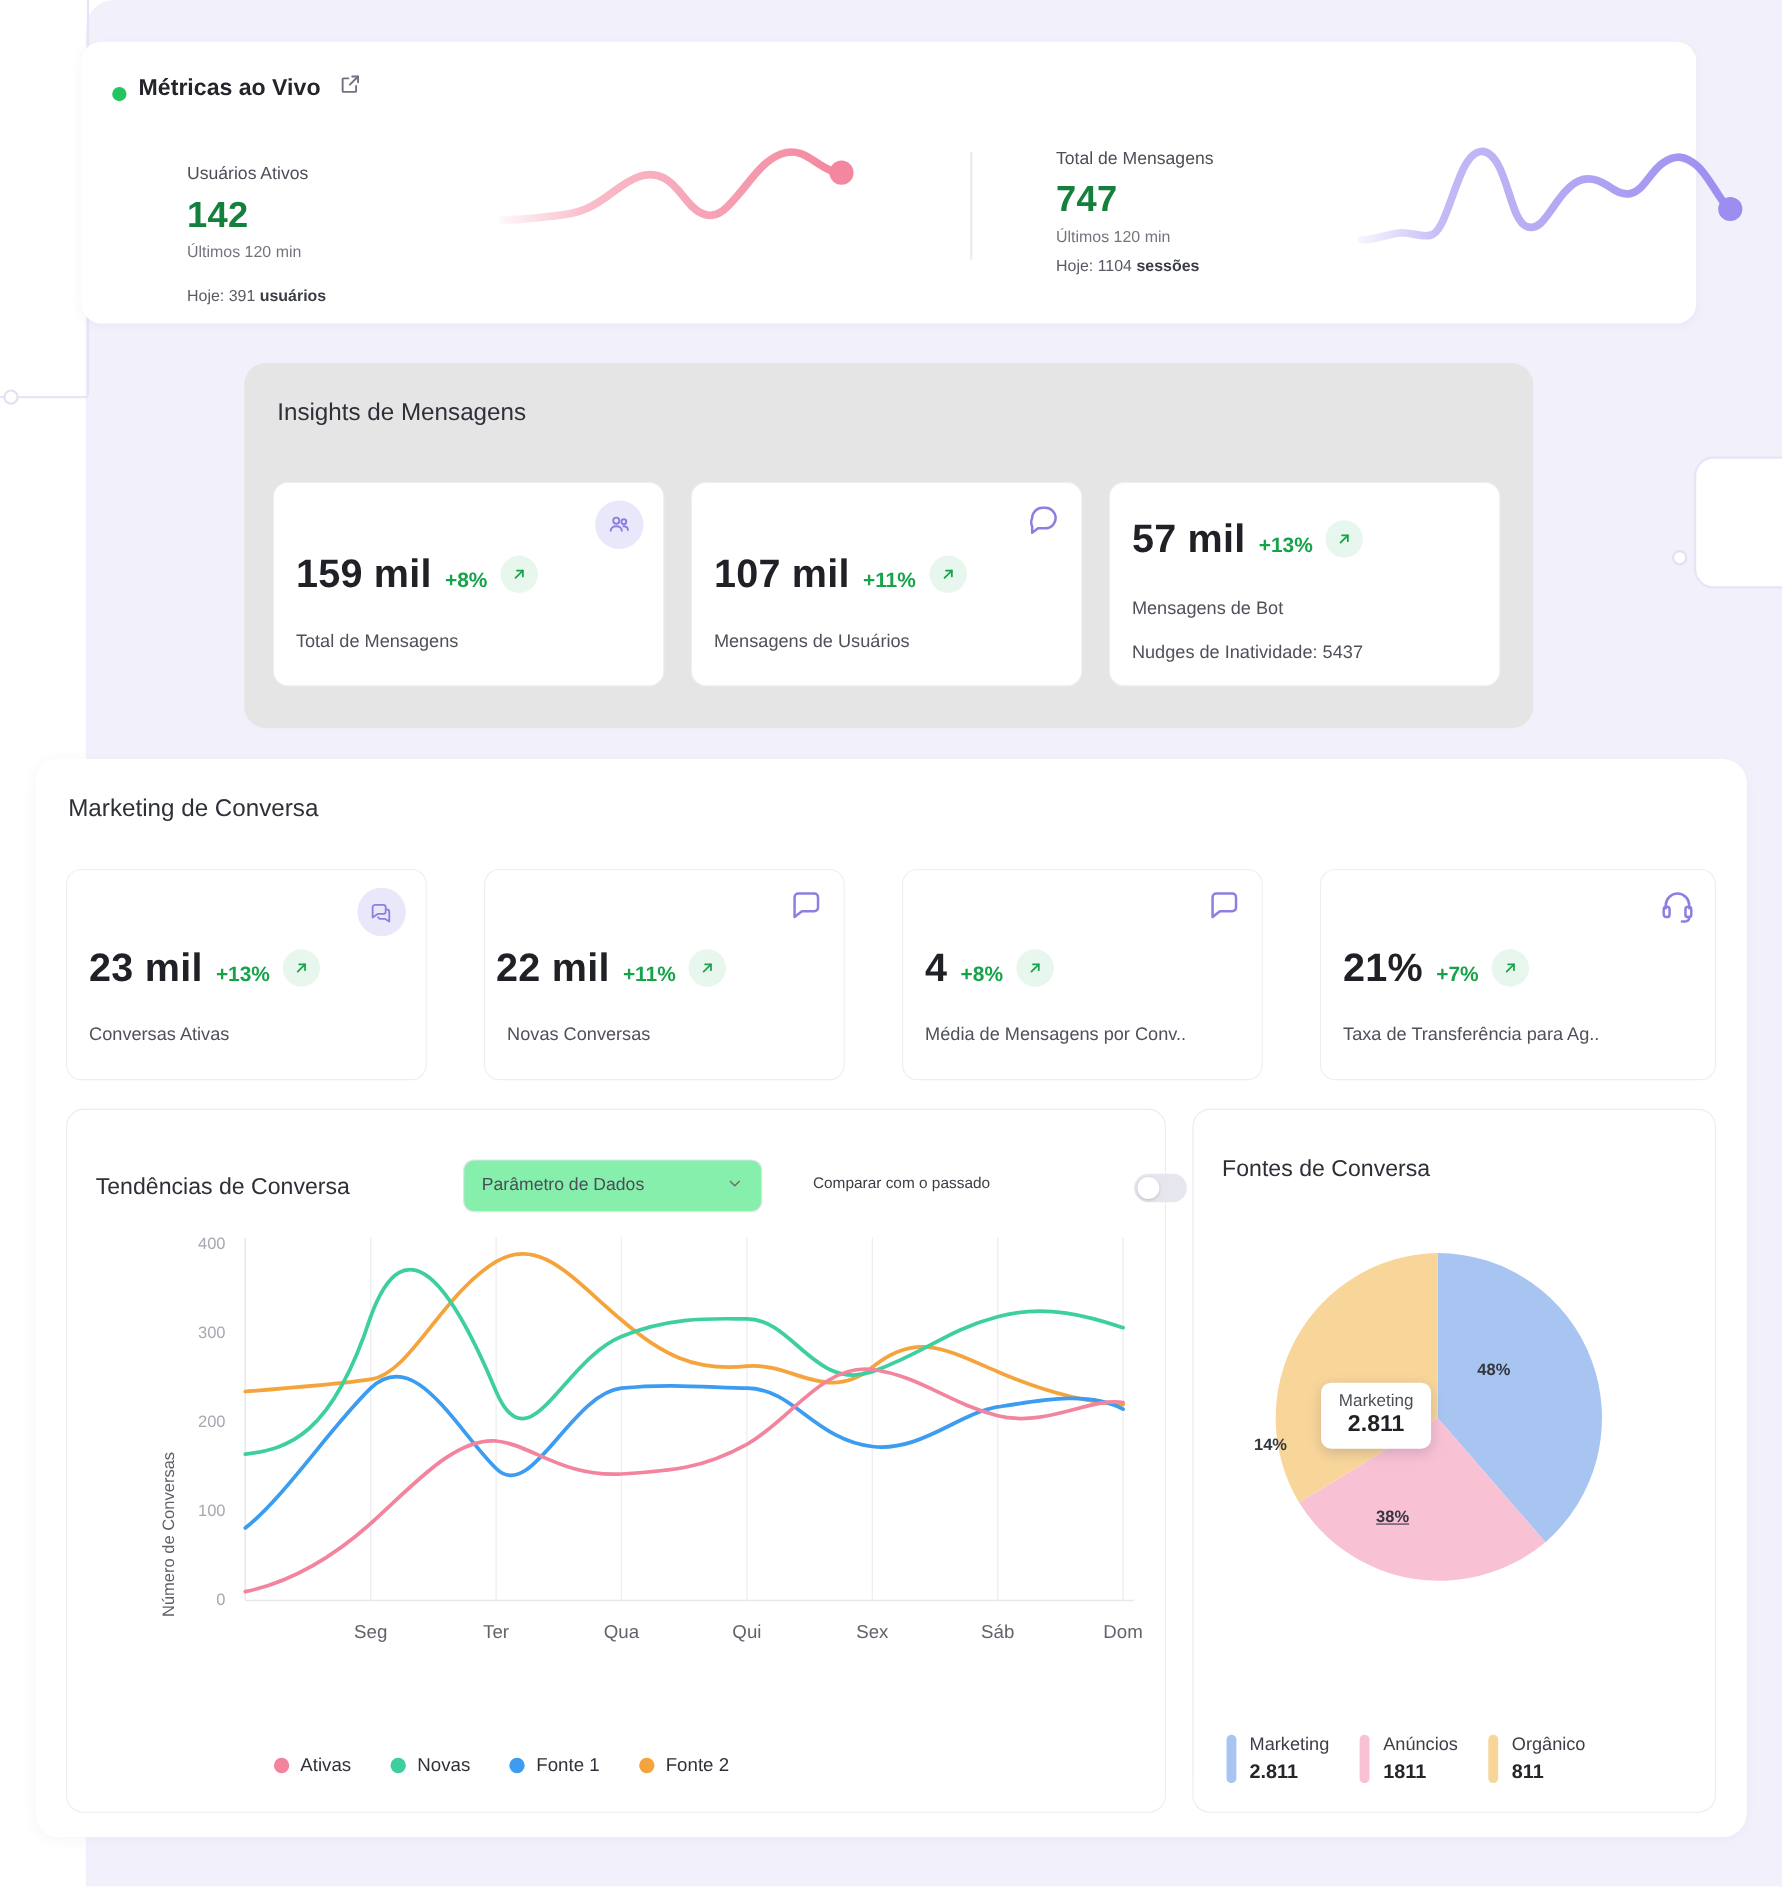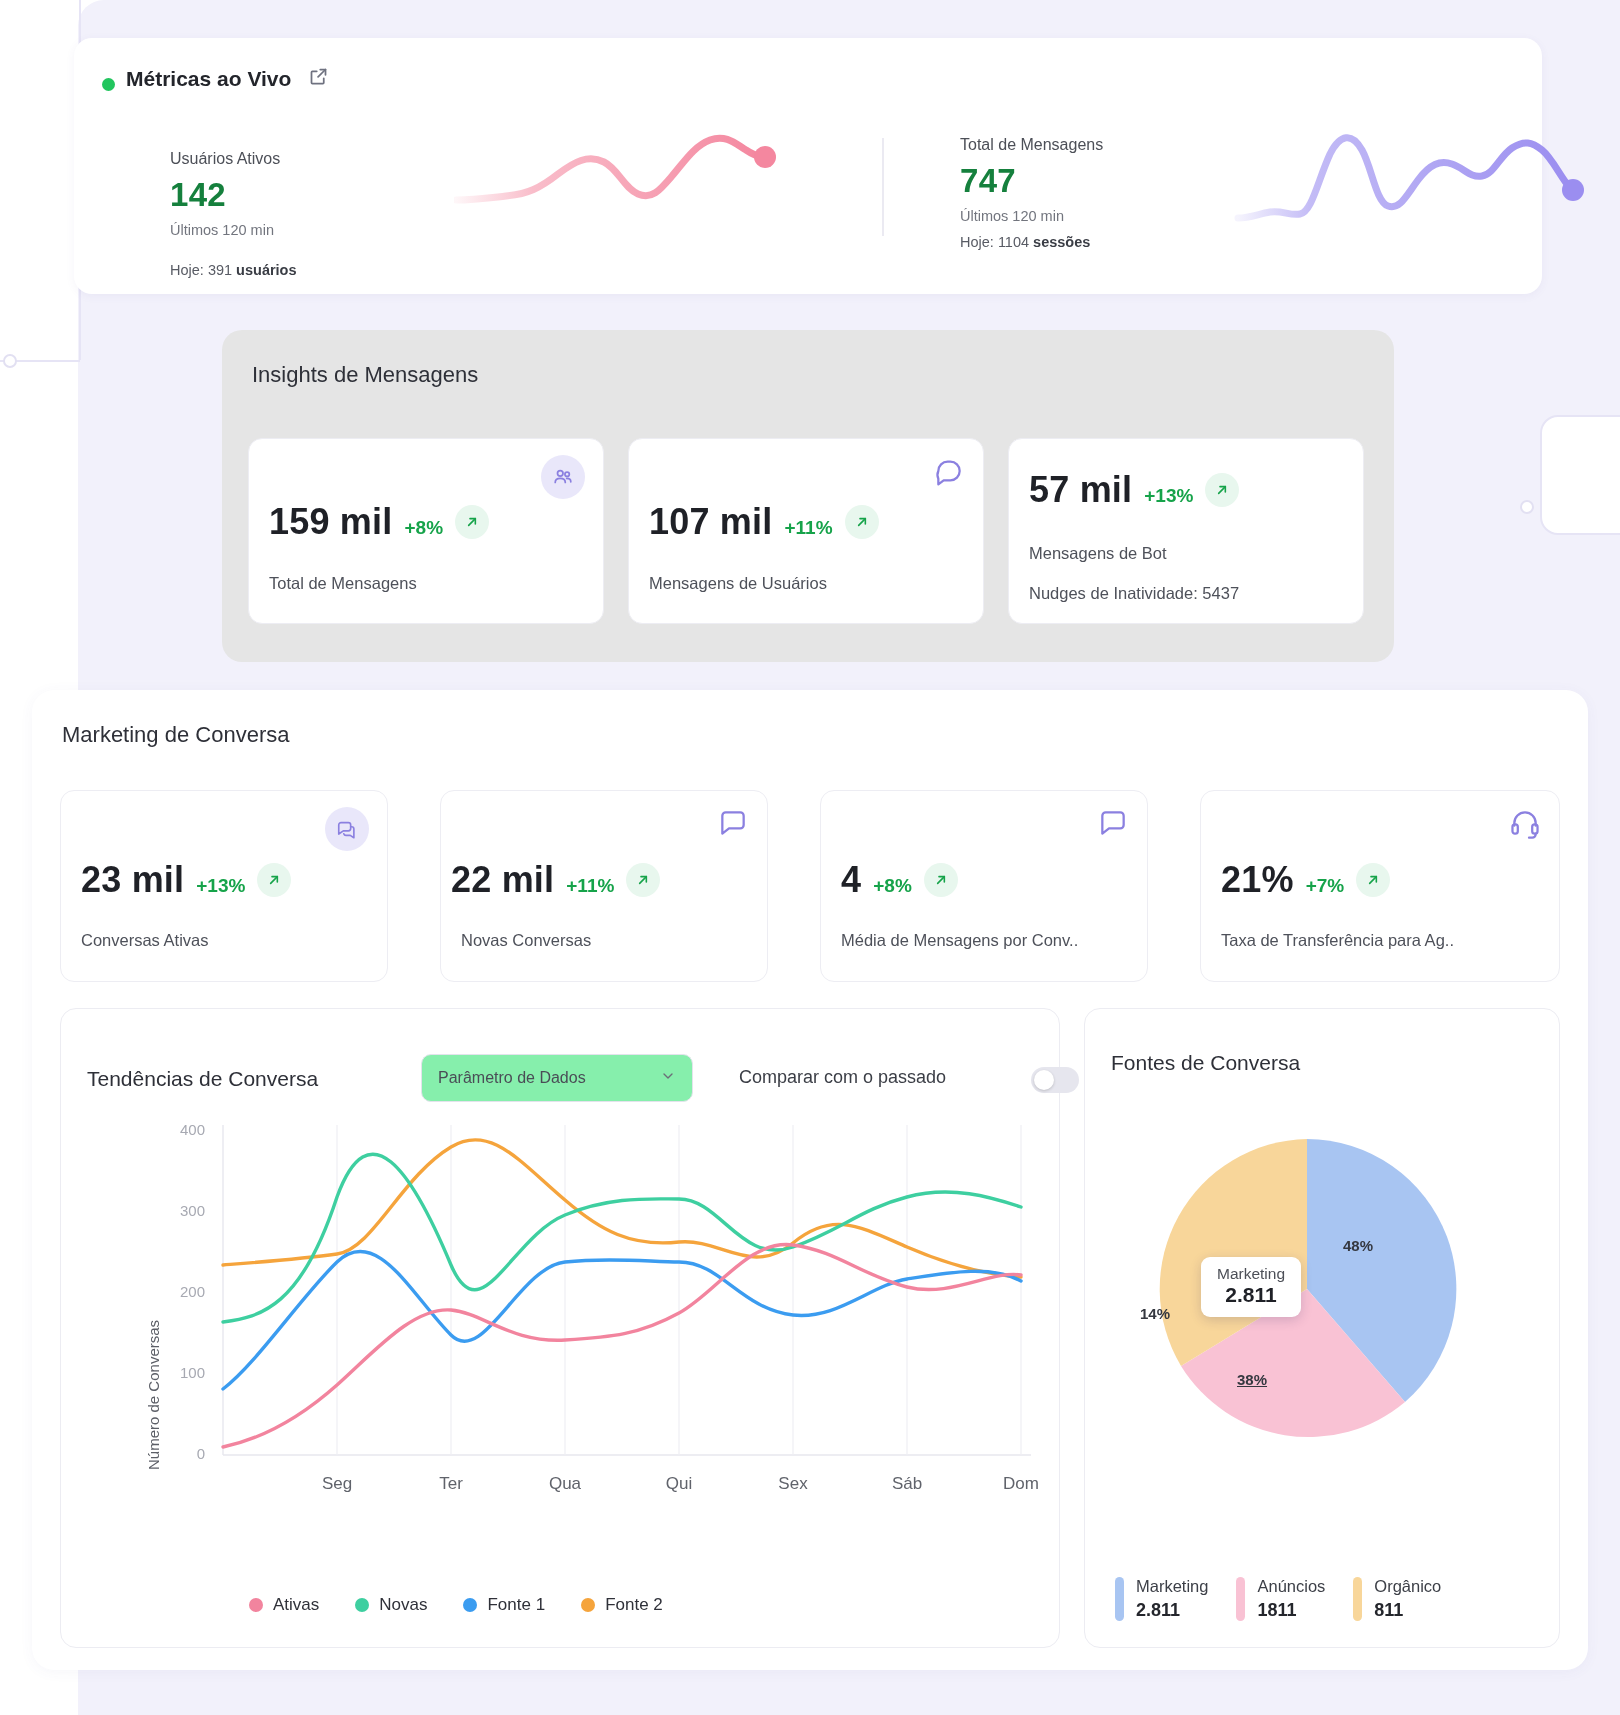--- a/index.html
+++ b/index.html
@@ -162,21 +162,21 @@
     border: 1.5px solid #e3e3ec;
     border-radius: 10px;
     display: flex; align-items: center;
     justify-content: space-between;
     padding: 0 16px;
     font-size: 16px; color: #4a4d56;
     background: #86efac;
   }
   .cmp-label {
     position: absolute; left: 678px; top: 58px;
-    font-size: 18px; color: #3b3e46;
+    font-size: 14px; color: #3b3e46;
   }
   .toggle {
     position: absolute; left: 970px; top: 58px;
     width: 48px; height: 26px; border-radius: 14px;
     background: #e6e6ee;
   }
   .toggle::after {
     content: ""; position: absolute;
     left: 3px; top: 3px; width: 20px; height: 20px;
     border-radius: 50%; background: #fff;
@@ -518,21 +518,21 @@
       <svg style="position:absolute; left:52px; top:110px;" width="340" height="340" viewBox="0 0 340 340">
 
         <path d="M170 170 L170 20 A150 150 0 0 1 268 283 Z" fill="#a8c5f2"></path>
 
         <path d="M170 170 L268 283 A150 150 0 0 1 44 247 Z" fill="#f9c2d4"></path>
 
         <path d="M170 170 L44 247 A150 150 0 0 1 170 20 Z" fill="#f8d69a"></path>
       </svg>
 
       <div class="pie-pct" style="left:258px; top:228px;">48%</div>
-      <div class="pie-pct" style="left:152px; top:362px;text-decoration:underline;">38%</div>
+      <div class="pie-pct" style="left:166px; top:362px;text-decoration:underline;">38%</div>
       <div class="pie-pct" style="left:55px; top:296px;">14%</div>
 
       <div class="pie-tooltip" style="left:116px; top:248px;">
         <div class="pt-name">Marketing</div>
         <div class="pt-val">2.811</div>
       </div>
 
       <div class="pie-legend">
         <div class="pl-item">
           <span class="pl-bar" style="background:#a8c5f2"></span>

